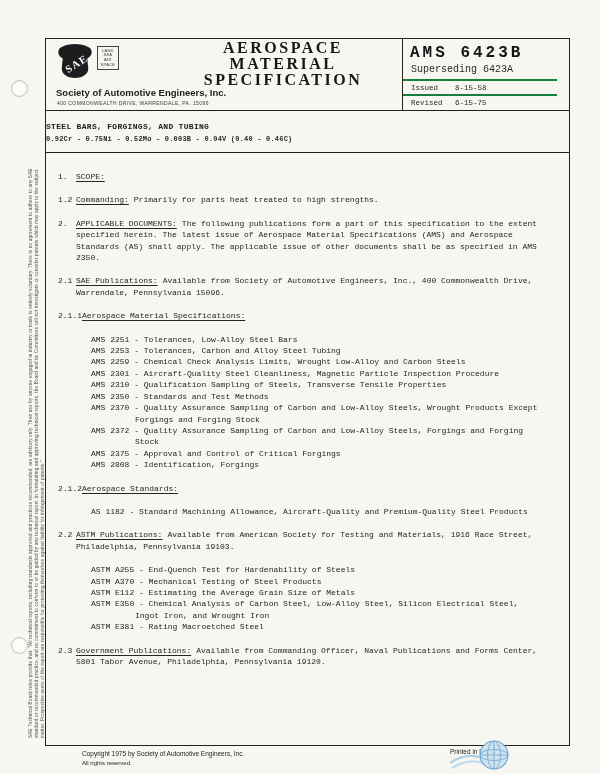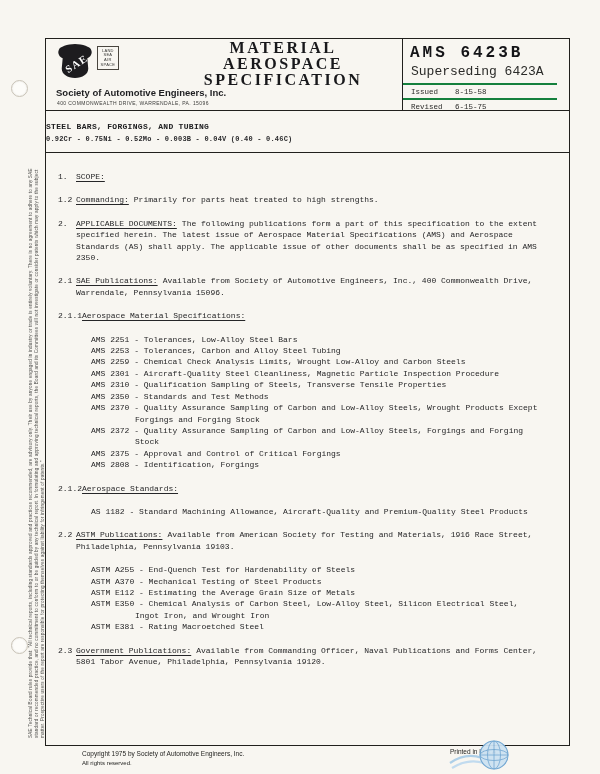--- a/index.html
+++ b/index.html
@@ -41,21 +41,21 @@
   .h-titles { position:absolute; left:108px; top:1px; width:258px; text-align:center;
               font-family:"Liberation Serif",serif; font-weight:bold;
               font-size:16px; line-height:16px; letter-spacing:2.5px; color:#18181b; }
   .org { position:absolute; left:10px; top:48px;
          font-family:"Liberation Sans",sans-serif; font-weight:bold; font-size:9.5px; color:#1e1e21; }
   .address { position:absolute; left:11px; top:61px;
              font-family:"Liberation Sans",sans-serif; font-size:5px; letter-spacing:.4px; color:#3b3b39; }
   .num-box { position:absolute; right:12px; top:0; height:100%; width:155px;
              border-left:1.5px solid #21201d; }
   .doc-num { font-size:16px; font-weight:bold; letter-spacing:3px; padding:5px 0 0 7px; color:#141417; }
-  .superseding { font-size:13px; padding:2px 0 4px 8px; color:#2b2b29; }
+  .superseding { font-size:10px; padding:2px 0 4px 8px; color:#2b2b29; }
   .date-row { border-top:2px solid #15803d; font-size:7.5px; padding:2.5px 0 2.5px 8px;
               display:flex; color:#2b2b29; }
   .date-lbl { width:44px; }
 
   
   .title-block { height:42px; border-bottom:1.5px solid #21201d; text-align:left; padding-top:11px;font-weight:bold; }
   .doc-title { font-size:8px; letter-spacing:.3px; color:#202022; }
   .doc-subtitle { font-size:7px; margin-top:4px; letter-spacing:.2px; color:#2a2a2c; }
 
   
@@ -100,22 +100,22 @@
         <text x="7" y="26" transform="rotate(-33 20 19)" font-family="Liberation Serif, serif" font-weight="bold" font-size="11" letter-spacing="1.5" fill="#ffffff">SAE</text>
       </svg>
       <div class="logo-words">
         <span>LAND</span>
         <span>SEA</span>
         <span>AIR</span>
         <span>SPACE</span>
       </div>
     </div>
     <div class="h-titles">
+      <div>AEROSPACE</div>
       <div>MATERIAL</div>
-      <div>AEROSPACE</div>
       <div>SPECIFICATION</div>
     </div>
     <div class="org">Society of Automotive Engineers, Inc.</div>
     <div class="address">400 COMMONWEALTH DRIVE, WARRENDALE, PA.  15096</div>
     <div class="num-box">
       <div class="doc-num">AMS 6423B</div>
       <div class="superseding">Superseding 6423A</div>
       <div class="date-row">
         <span class="date-lbl">Issued</span>
         <span>8-15-58</span>

